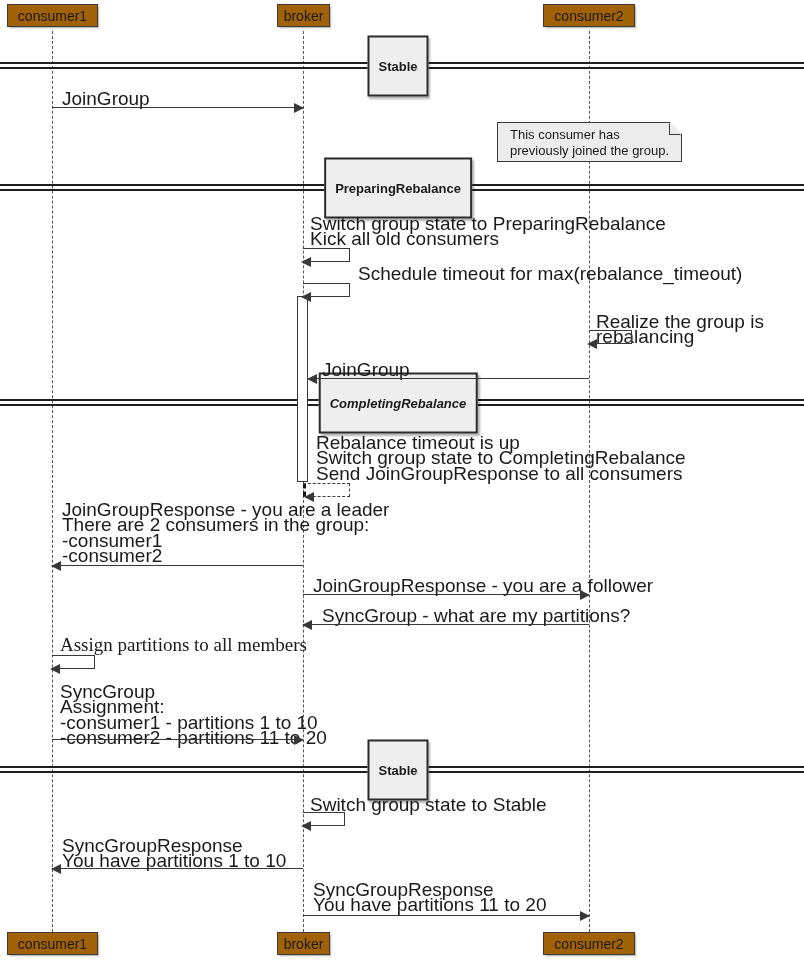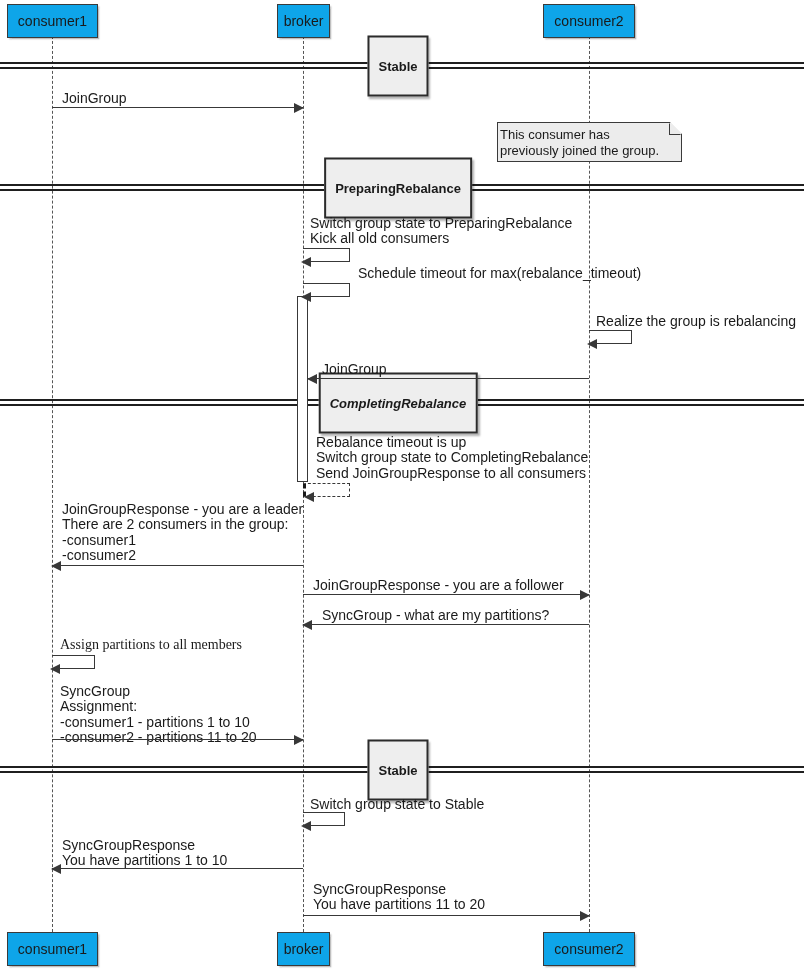--- a/index.html
+++ b/index.html
@@ -2,53 +2,53 @@
 <html><head>
 <meta charset="utf-8">
 <style>
   html,body{margin:0;padding:0;background:#ffffff;}
   #canvas{position:relative;width:804px;height:972px;background:#ffffff;
     font-family:"Liberation Sans","DejaVu Sans",sans-serif;color:#1a1a1a;overflow:hidden;}
 
   .lifeline{position:absolute;top:31px;height:901px;width:0;
     border-left:1.4px dashed #555;z-index:1;}
 
-  .pbox{position:absolute;height:34px;box-sizing:border-box;background:#0ea5e9;
+  .pbox{position:absolute;height:23px;box-sizing:border-box;background:#a16207;
     border:1.6px solid #3a3a3a;box-shadow:1.5px 1.5px 1.5px rgba(0,0,0,0.25);
     display:flex;align-items:center;justify-content:center;
     font-size:14px;z-index:6;}
 
   .divider-lines{position:absolute;left:0;width:804px;z-index:2;}
   .divider-lines .dl{height:2px;background:#1f1f1f;}
   .divider-lines .gap{height:3px;}
   .divider-box{position:absolute;transform:translate(-50%,-50%);
     background:#eeeeee;border:2px solid #2b2b2b;box-shadow:2px 2px 2px rgba(0,0,0,0.3);
     padding:21px 9px;font-size:13px;font-weight:bold;white-space:nowrap;z-index:4;}
 
   .activation{position:absolute;box-sizing:border-box;background:#ffffff;
     border:1.4px solid #383838;z-index:3;}
 
-  .msg-label{position:absolute;font-size:14px;line-height:15.3px;
+  .msg-label{position:absolute;font-size:19px;line-height:15.3px;
     white-space:pre-line;z-index:5;}
 
   .arrow{position:absolute;height:1.4px;background:#383838;z-index:5;}
   .arrow.head-r::after{content:"";position:absolute;right:-1px;top:-4.3px;width:0;height:0;
     border-left:10px solid #383838;border-top:5px solid transparent;border-bottom:5px solid transparent;}
   .arrow.head-l::before{content:"";position:absolute;left:-1px;top:-4.3px;width:0;height:0;
     border-right:10px solid #383838;border-top:5px solid transparent;border-bottom:5px solid transparent;}
 
   .self{position:absolute;box-sizing:border-box;height:14px;
     border:1.4px solid #383838;border-left:none;z-index:5;}
   .self::before{content:"";position:absolute;left:-2px;bottom:-6.2px;width:0;height:0;
     border-right:10px solid #383838;border-top:5px solid transparent;border-bottom:5px solid transparent;}
   .self.dashed{border-style:dashed;}
 
   .note{position:absolute;box-sizing:border-box;background:#ececec;
     border:1.4px solid #3a3a3a;box-shadow:1.5px 1.5px 1.5px rgba(0,0,0,0.25);
-    font-size:13px;line-height:15.5px;padding:4px 2px;white-space:pre-line;z-index:5;
+    font-size:13px;line-height:15.5px;padding:4px 12px;white-space:pre-line;z-index:5;
     clip-path:polygon(0 0,calc(100% - 12px) 0,100% 12px,100% 100%,0 100%);}
   .note-fold{position:absolute;width:0;height:0;z-index:6;
     border-left:12px solid #ececec;border-top:12px solid transparent;
     filter:drop-shadow(-1px 1px 0 #3a3a3a);}
 </style>
 </head>
 <body>
 
 <div id="canvas">
 

